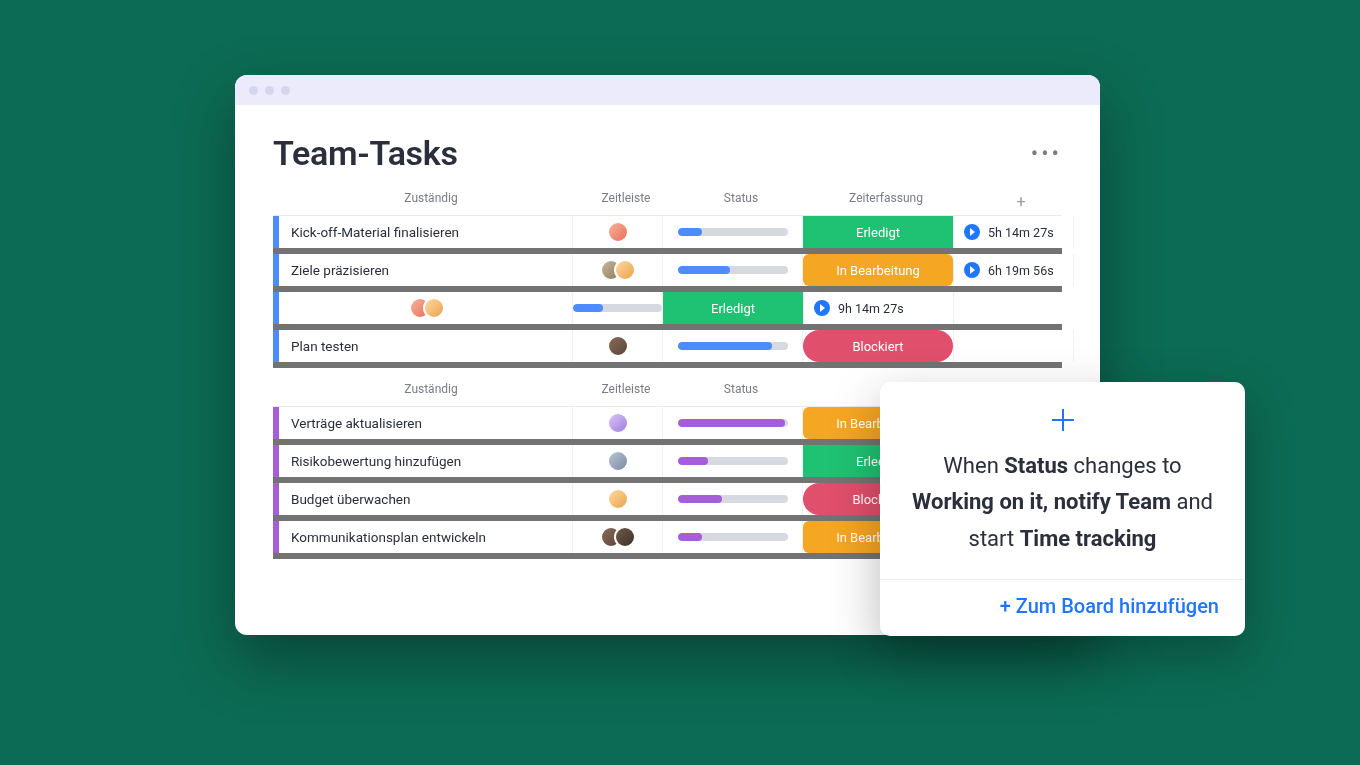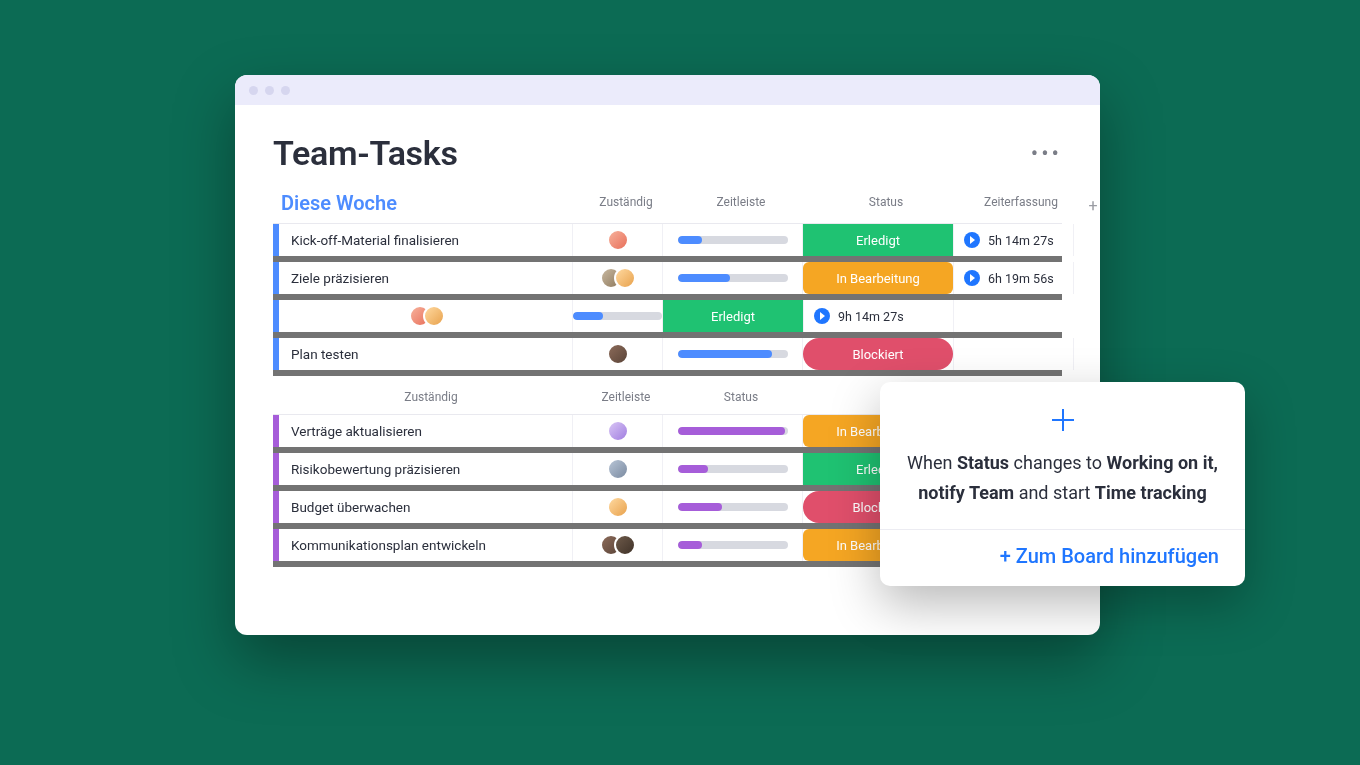--- a/index.html
+++ b/index.html
@@ -91,21 +91,21 @@
     position: absolute;
     left: 880px; top: 382px;
     width: 365px;
     background: #fff;
     border-radius: 10px;
     box-shadow: 0 18px 50px rgba(0,0,0,0.28);
     padding: 24px 26px 18px 26px;
   }
   .popup-plus { display:flex; justify-content:center; margin-bottom: 14px; }
   .popup-plus svg { stroke:#1f76ff; }
-  .popup-text { font-size: 18px; color:#2b2f3c; text-align:center; line-height: 1.65; margin-bottom: 22px; }
+  .popup-text { font-size: 22px; color:#2b2f3c; text-align:center; line-height: 1.65; margin-bottom: 22px; }
   .popup-text b { font-weight: 700; }
   .popup-divider { height:1px; background:#ececf2; margin: 0 -26px 14px -26px; }
   .popup-action { text-align:right; color:#1f76ff; font-size: 20px; font-weight: 500; cursor:pointer; }
 
   .spacer { border-left:1px solid #f0f0f5; height:100%; }
 </style>
 </head>
 <body>
 
 <div class="stage">
@@ -120,21 +120,20 @@
     </div>
 
     <div class="content">
       <div class="board-header">
         <div class="board-title">Team-Tasks</div>
         <div class="more">•••</div>
       </div>
 
       <div class="group">
         <div class="group-head cols">
-          <div class="group-title blue col-h first" style="font-size:20px;padding-bottom:4px;">Diese Woche</div>
           <div class="col-h">Zuständig</div>
           <div class="col-h">Zeitleiste</div>
           <div class="col-h">Status</div>
           <div class="col-h">Zeiterfassung</div>
           <div class="plus-col">+</div>
         </div>
 
         <div class="rows">
           <div class="row">
             <div class="row-accent blue"></div>
@@ -233,21 +232,21 @@
                   <div class="fill purple" style="width:98%"></div>
                 </div>
               </div>
             <div class="status st-working">In Bearbeitung</div>
             <div class="time"></div>
             <div class="spacer"></div>
           </div>
 
           <div class="row">
             <div class="row-accent purple"></div>
-            <div class="task-name">Risikobewertung präzisieren</div>
+            <div class="task-name">Risikobewertung hinzufügen</div>
             <div class="owners">
                 <span class="avatar av6"></span>
               </div>
             <div class="timeline">
                 <div class="bar">
                   <div class="fill purple" style="width:28%"></div>
                 </div>
               </div>
             <div class="status st-done">Erledigt</div>
             <div class="time"></div>

